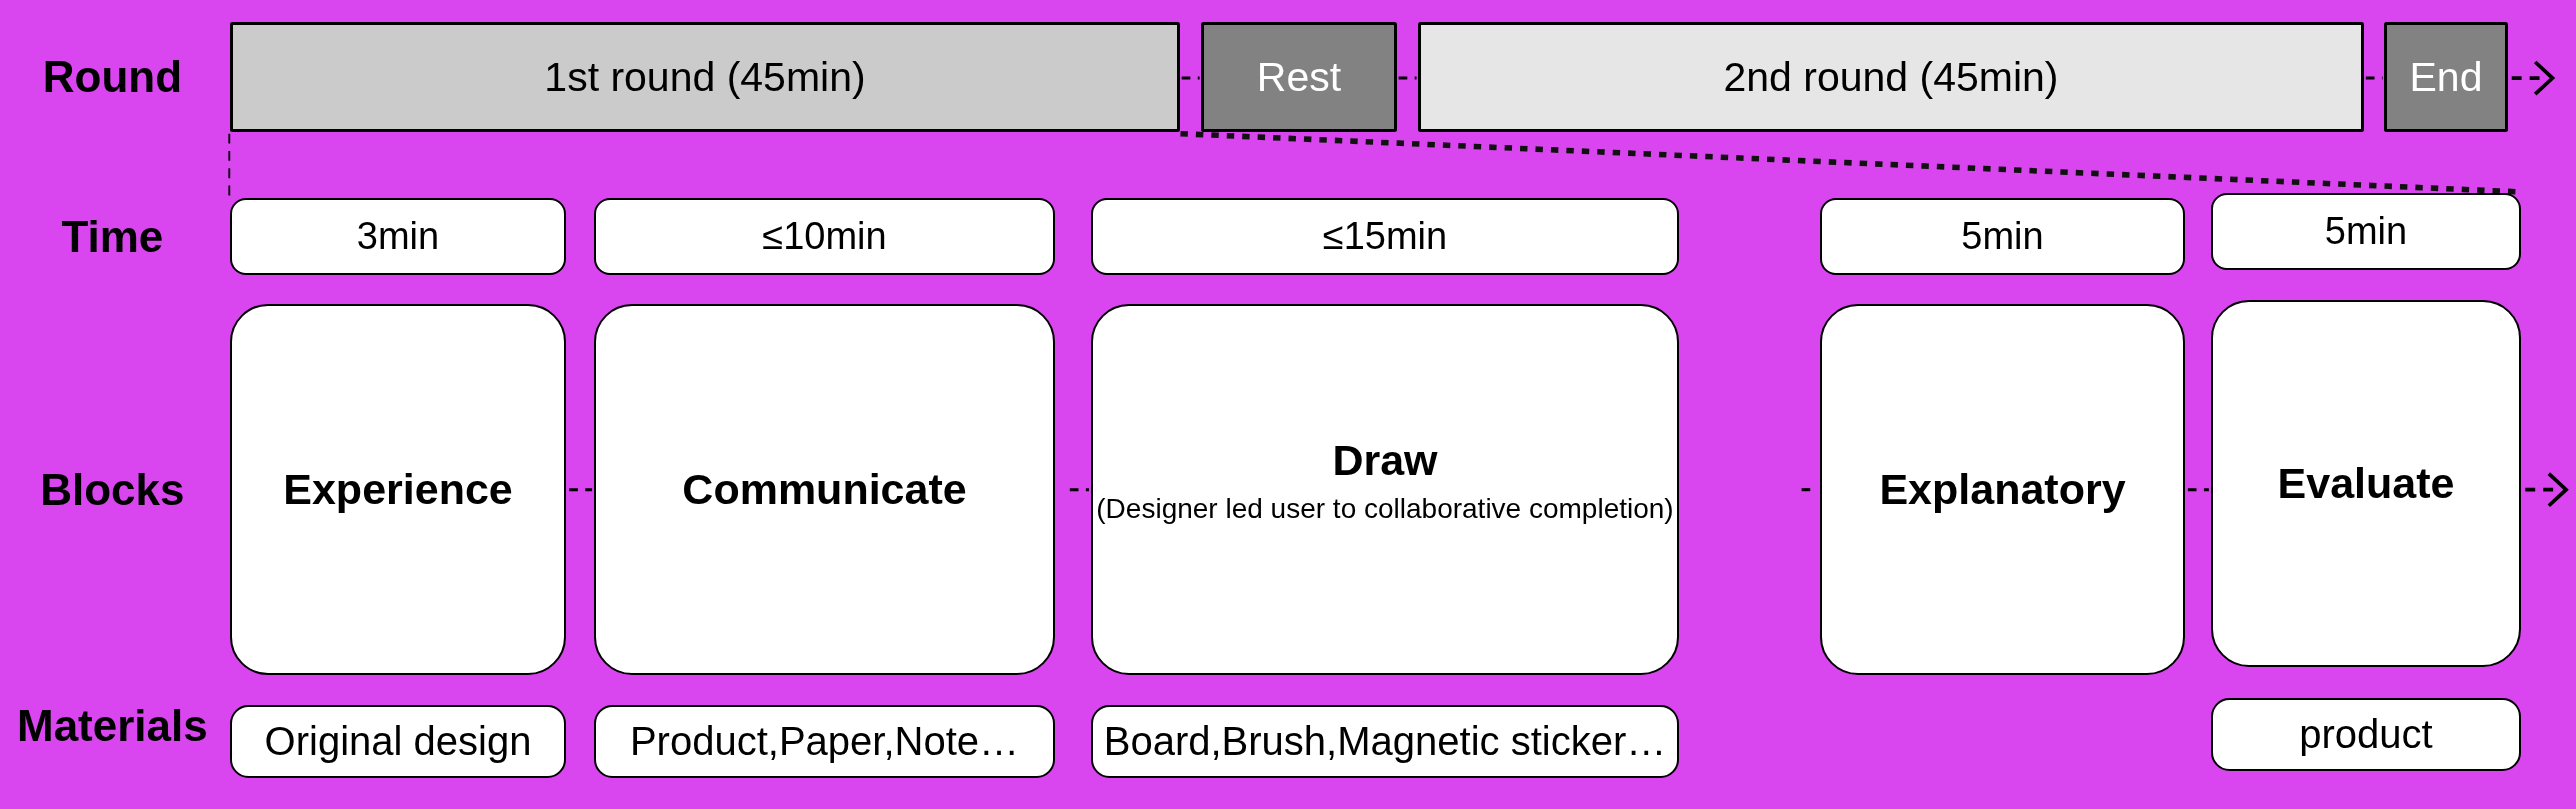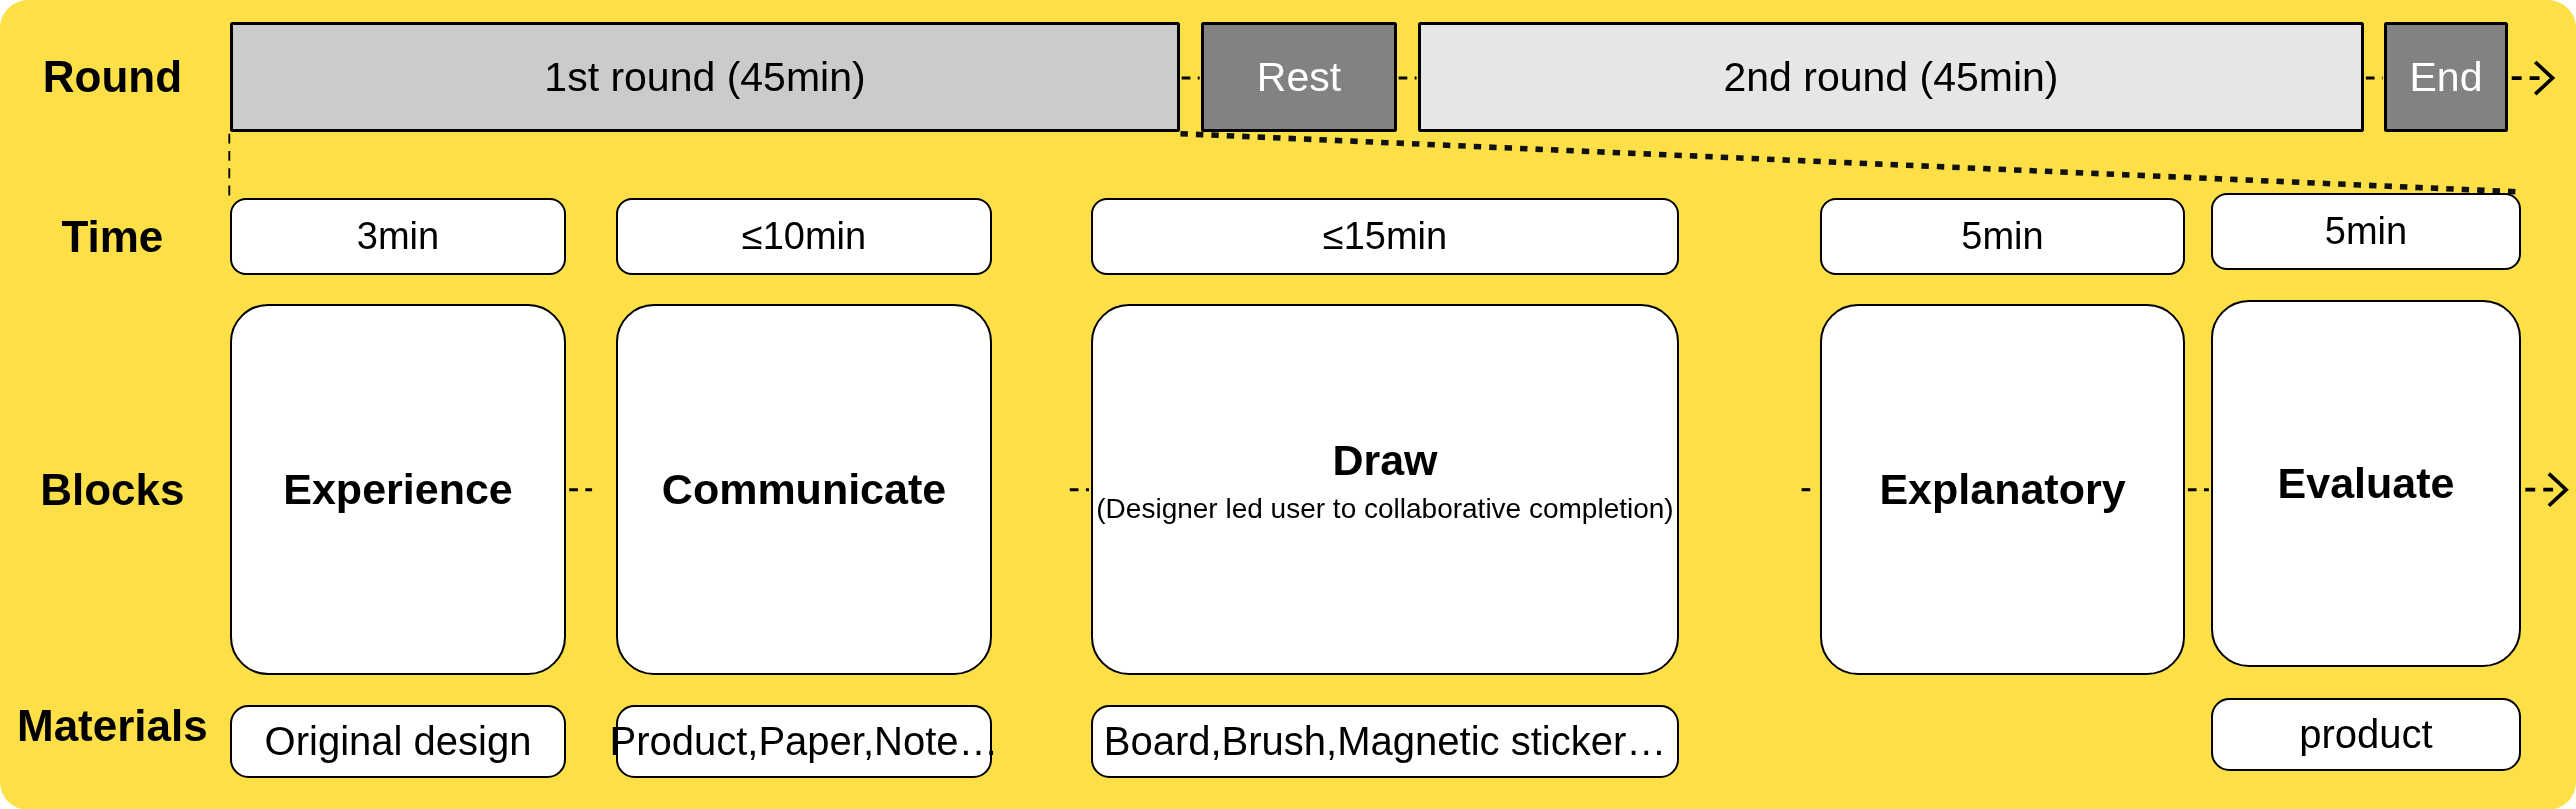--- a/index.html
+++ b/index.html
@@ -1,24 +1,23 @@
 <!DOCTYPE html>
 <html style="--round1-fill: #cbcbcb; --round2-fill: #e6e6e6; --dark-fill: #828282; --white-fill: #ffffff; --border: #000000; --text: #000000; --text-on-dark: #ffffff;font-size:10px"><head>
 <meta charset="utf-8">
 <style>
   html,body{margin:0;padding:0;background:#ffffff;}
   #canvas{
     position:relative;
     width:2576px;
     height:810px;
-    background:#fde047;
+    background:#d946ef;
     font-family:"Liberation Sans", sans-serif;
     color:var(--text,#000);
     overflow:hidden;
-    border-radius:28px;
   }
   #wires{position:absolute;left:0;top:0;width:2576px;height:810px;pointer-events:none;}
 
   .row-label{
     position:absolute;left:7.4px;width:210px;
     display:flex;align-items:center;justify-content:center;
     font-weight:bold;font-size:44px;letter-spacing:0px;
   }
   .lbl-round{top:22px;height:110px;}
   .lbl-time{top:198px;height:77px;}
@@ -34,21 +33,21 @@
 
   
   .r1{top:22px;height:110px;font-size:41px;border-radius:2.5px;}
   .first-round{left:230px;width:950px;background:var(--round1-fill,#cbcbcb);}
   .rest{left:1201px;width:196px;background:var(--dark-fill,#828282);color:var(--text-on-dark,#fff);}
   .second-round{left:1418px;width:946px;background:var(--round2-fill,#e6e6e6);}
   .end{left:2384px;width:124px;background:var(--dark-fill,#828282);color:var(--text-on-dark,#fff);}
 
   
   .c1{left:230px;width:336px;}
-  .c2{left:616px;width:376px;}
+  .c2{left:594px;width:461px;}
   .c3{left:1091px;width:588px;}
   .c4{left:1820px;width:365px;}
   .c5{left:2211px;width:310px;}
 
   .time-box{top:198px;height:77px;border-width:2.5px;border-radius:16px;font-size:38px;}
   .time-box.c5{top:193px;}
 
   .block-box{top:304px;height:371px;border-width:2.5px;border-radius:38px;font-size:43px;font-weight:bold;}
   .block-box.c5{top:300px;height:367px;}
 

